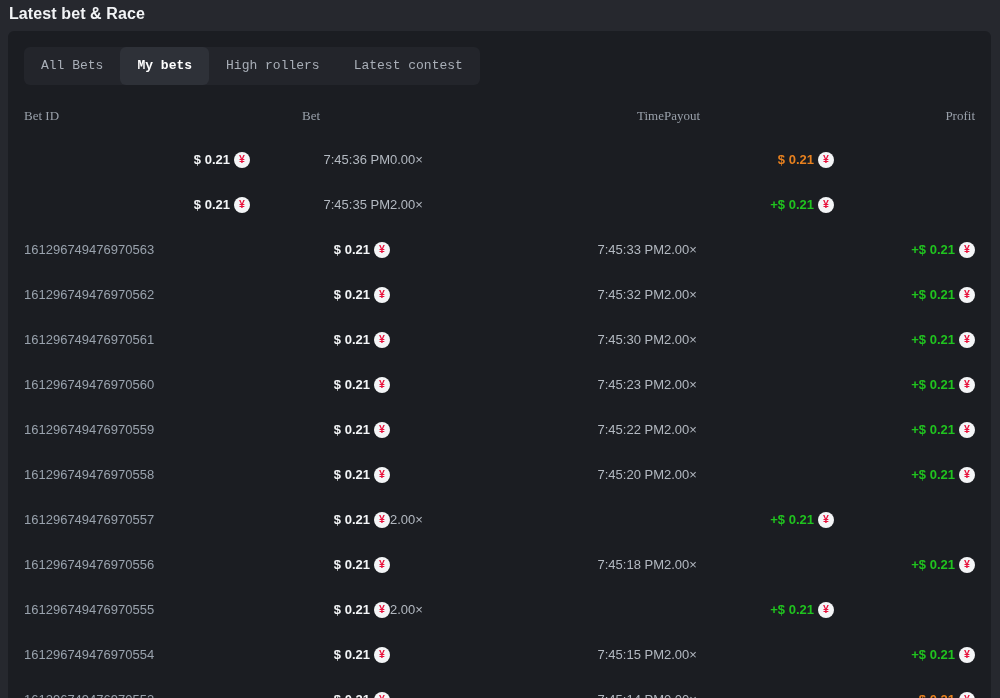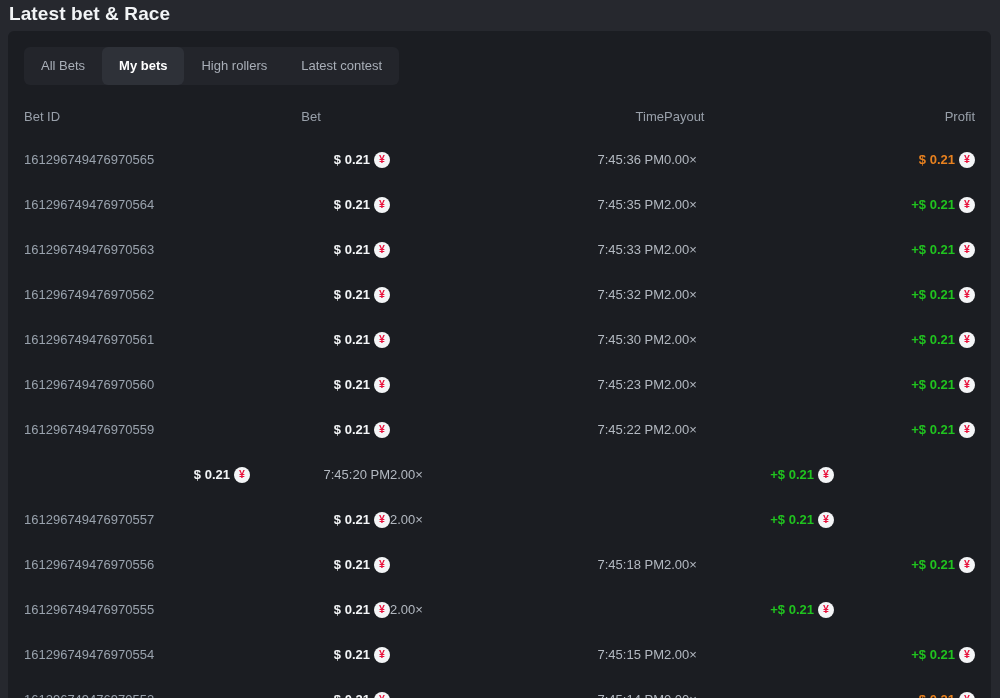--- a/index.html
+++ b/index.html
@@ -9,21 +9,21 @@
     height: 698px;
     overflow: hidden;
     background: #26282e;
     font-family: "Liberation Sans", sans-serif;
   }
   .title {
     margin: 0;
     padding: 3px 0 0 9px;
     height: 22px;
     line-height: 22px;
-    font-size: 19px;
+    font-size: 16px;
     font-weight: 700;
     color: #f2f4f6;
     letter-spacing: 0.1px;
   }
   .panel {
     margin: 6px 9px 0 8px;
     height: 720px;
     background: #1b1d22;
     border-radius: 6px 6px 0 0;
     padding: 16px 16px 0 16px;
@@ -35,21 +35,21 @@
     background: #23252b;
     border-radius: 6px;
     height: 38px;
     overflow: hidden;
   }
   .tab {
     border: none;
     outline: none;
     background: transparent;
     color: #a9afb8;
-    font-family: Liberation Sans, sans-serif;
+    font-family: Liberation Mono, monospace;
     font-size: 13px;
     padding: 0 17px;
     line-height: 38px;
     cursor: pointer;
     white-space: nowrap;
   }
   .tab.active {
     background: #2e3138;
     color: #ffffff;
     font-weight: 700;
@@ -58,20 +58,21 @@
   .table { margin-top: 10px; }
   .thead, .row {
     display: grid;
     grid-template-columns: 226px 140px 274px 170px 1fr;
     align-items: center;
     font-size: 13px;
   }
   .thead {
     height: 42px;
     color: #99a0aa;
+    font-family: Liberation Serif, serif;
   }
   .row { height: 45px; }
   .cell { white-space: nowrap; }
   .c-id { text-align: left; color: #99a2ad; }
   .thead .c-id { color: #99a0aa; }
   .c-bet {
     display: flex;
     justify-content: flex-end;
     align-items: center;
   }
@@ -121,39 +122,37 @@
   <div class="table">
     <div class="thead">
       <div class="cell c-id">Bet ID</div>
       <div class="cell c-bet">Bet</div>
       <div class="cell c-time">Time</div>
       <div class="cell c-payout">Payout</div>
       <div class="cell c-profit">Profit</div>
     </div>
     <div id="rows">
   <div class="row">
-    <div class="cell c-id">161296749476970565</div>
     <div class="cell c-bet">
       <span class="val">$ 0.21</span>
       <span class="coin">
         <span class="yen" style="color: rgb(233, 17, 60);">¥</span>
       </span>
     </div>
     <div class="cell c-time">7:45:36 PM</div>
     <div class="cell c-payout">0.00×</div>
     <div class="cell c-profit">
       <span class="val" style="color: rgb(232, 129, 31);">$ 0.21</span>
       <span class="coin">
         <span class="yen" style="color: rgb(233, 17, 60);">¥</span>
       </span>
     </div>
   </div>
 
   <div class="row">
-    <div class="cell c-id">161296749476970564</div>
     <div class="cell c-bet">
       <span class="val">$ 0.21</span>
       <span class="coin">
         <span class="yen" style="color: rgb(233, 17, 60);">¥</span>
       </span>
     </div>
     <div class="cell c-time">7:45:35 PM</div>
     <div class="cell c-payout">2.00×</div>
     <div class="cell c-profit">
       <span class="val" style="color: rgb(32, 195, 31);">+$ 0.21</span>
@@ -247,20 +246,21 @@
     <div class="cell c-payout">2.00×</div>
     <div class="cell c-profit">
       <span class="val" style="color: rgb(32, 195, 31);">+$ 0.21</span>
       <span class="coin">
         <span class="yen" style="color: rgb(233, 17, 60);">¥</span>
       </span>
     </div>
   </div>
 
   <div class="row">
+    <div class="cell c-id">161296749476970558</div>
     <div class="cell c-bet">
       <span class="val">$ 0.21</span>
       <span class="coin">
         <span class="yen" style="color: rgb(233, 17, 60);">¥</span>
       </span>
     </div>
     <div class="cell c-time">7:45:20 PM</div>
     <div class="cell c-payout">2.00×</div>
     <div class="cell c-profit">
       <span class="val" style="color: rgb(32, 195, 31);">+$ 0.21</span>

